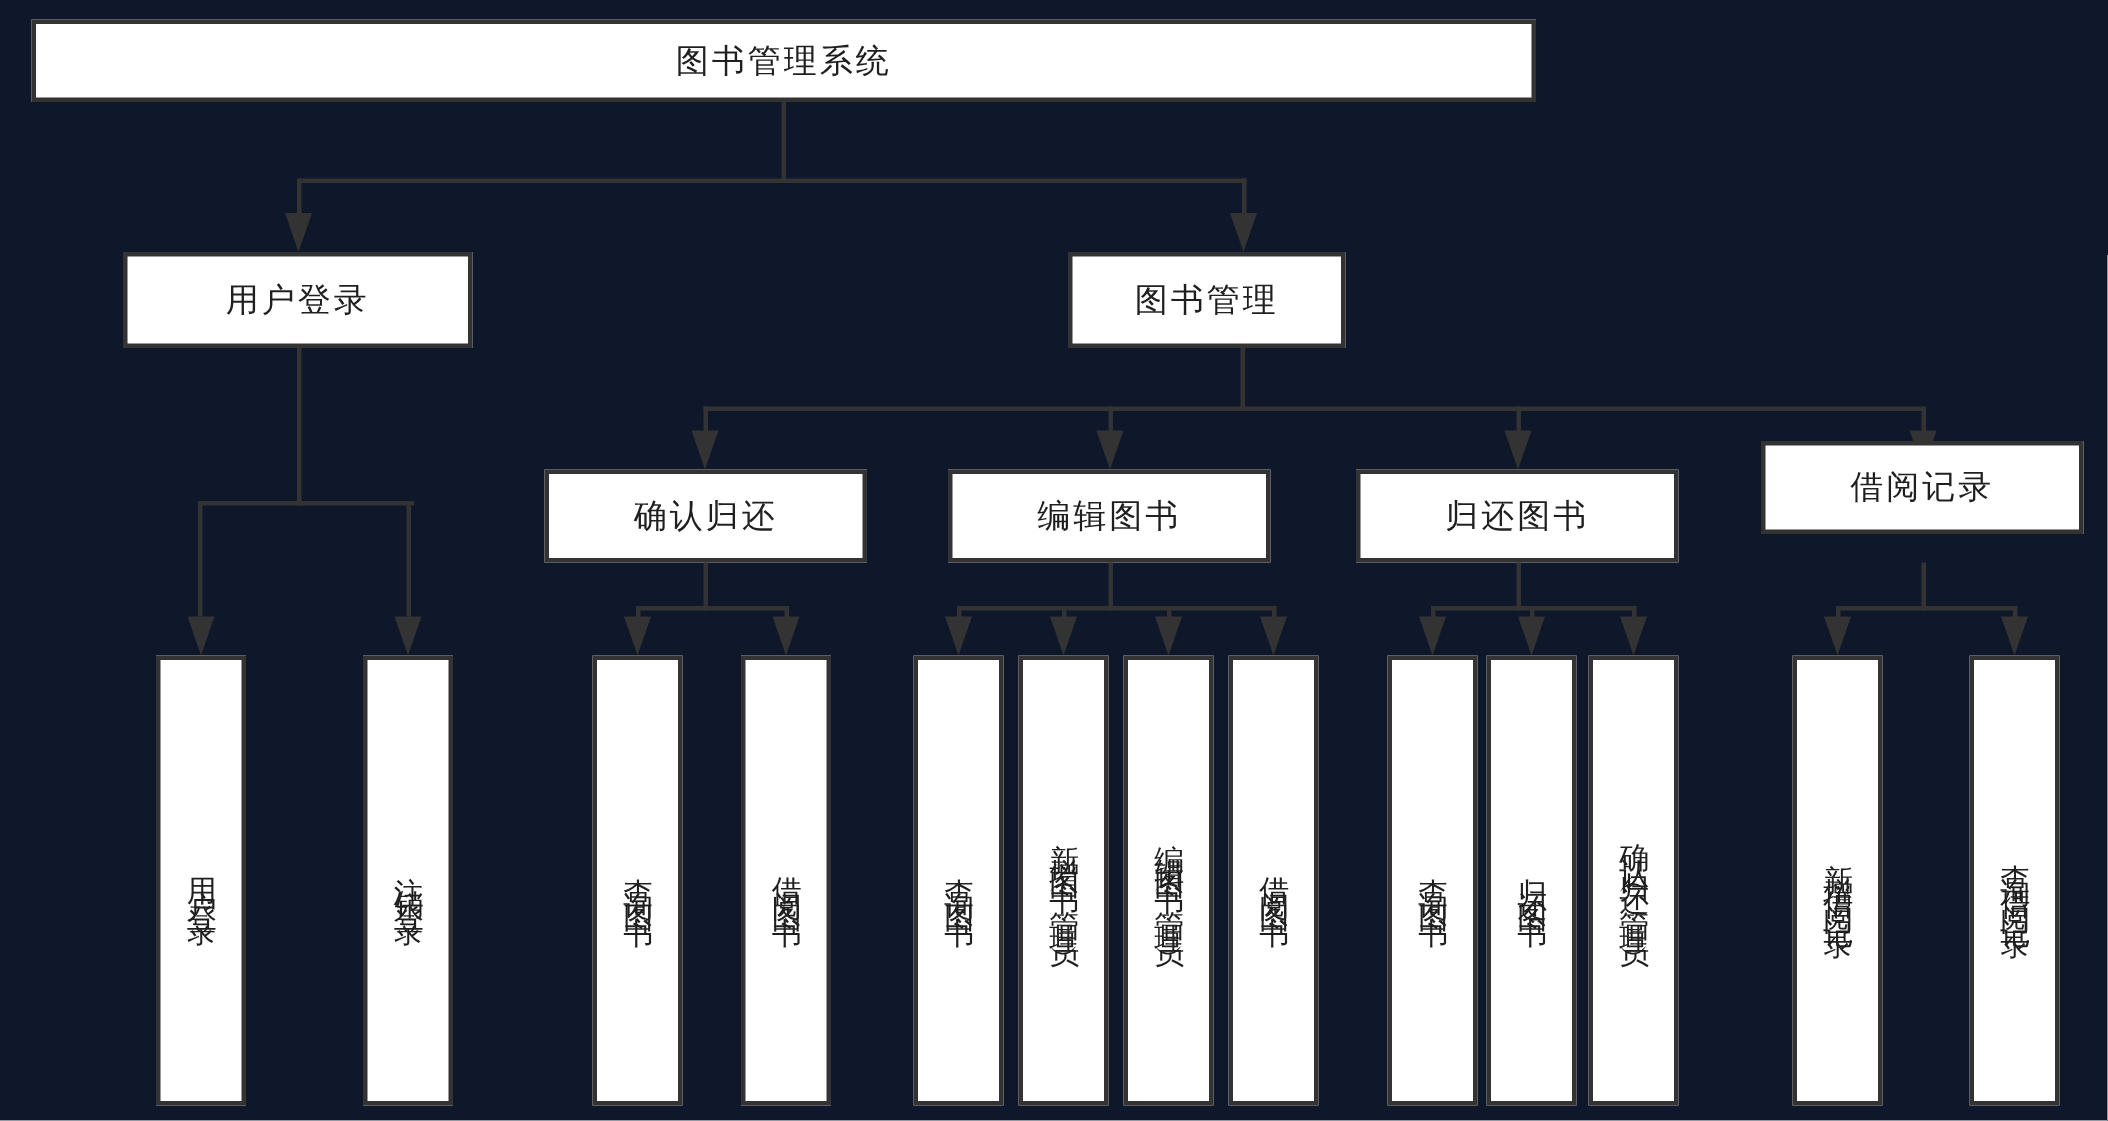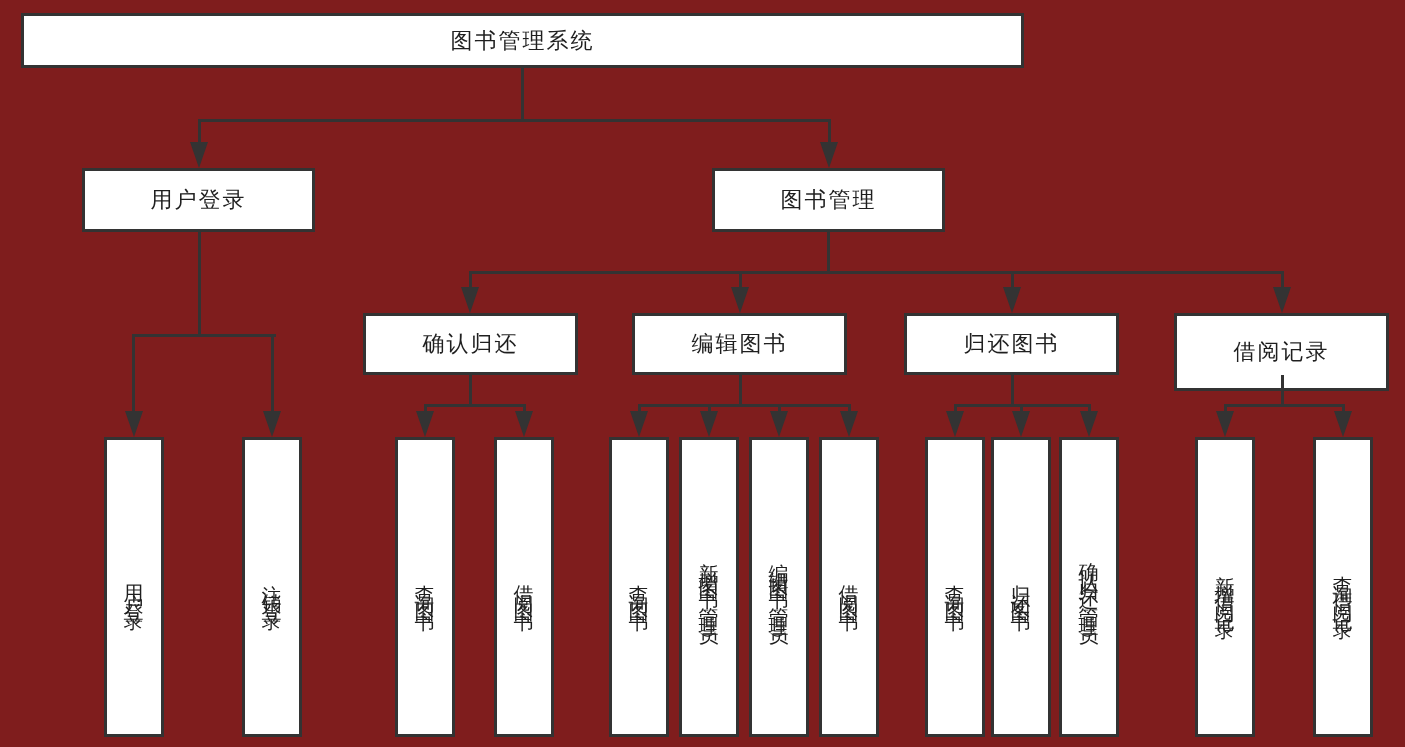--- a/index.html
+++ b/index.html
@@ -1,17 +1,17 @@
 <!DOCTYPE html>
 <html><head>
 <meta charset="utf-8">
 <style>
   html,body { margin:0; padding:0; background:#ffffff; }
   #canvas {
-    position:relative; width:1405px; height:747px; background:#7f1d1d;
+    position:relative; width:1405px; height:747px; background:#0f172a;
     font-family:"Liberation Sans","DejaVu Sans",sans-serif;
     overflow:hidden;
     text-align:right;
   }
   .box {
     position:absolute; box-sizing:border-box;
     border:3px solid #333333; background:#ffffff;
     display:flex; align-items:center; justify-content:center;
     color:#1f1f1f;
   }
@@ -46,21 +46,21 @@
   <div class="vline" style="left:521px;top:68px;width:3px;height:54px;"></div>
   <div class="hline" style="left:198px;top:119px;width:633px;height:3px;"></div>
   <div class="vline" style="left:198px;top:119px;width:3px;height:30px;"></div>
   <div class="arrow" style="left:190px;top:142px;"></div>
   <div class="vline" style="left:828px;top:119px;width:3px;height:30px;"></div>
   <div class="arrow" style="left:820px;top:142px;"></div>
 
   <div class="box hnode" style="left:82px;top:168px;width:233px;height:64px;">
     <span>用户登录</span>
   </div>
-  <div class="box hnode" style="left:712px;top:168px;width:233px;height:64px;">
+  <div class="box hnode" style="left:712px;top:168px;width:185px;height:64px;">
     <span>图书管理</span>
   </div>
 
   <div class="vline" style="left:198px;top:232px;width:3px;height:105px;"></div>
   <div class="hline" style="left:132px;top:334px;width:144px;height:3px;"></div>
   <div class="vline" style="left:132px;top:334px;width:3px;height:77px;"></div>
   <div class="arrow" style="left:125px;top:411px;"></div>
   <div class="vline" style="left:271px;top:334px;width:3px;height:77px;"></div>
   <div class="arrow" style="left:263px;top:411px;"></div>
 
@@ -77,21 +77,21 @@
 
   <div class="box hnode" style="left:363px;top:313px;width:215px;height:62px;">
     <span>确认归还</span>
   </div>
   <div class="box hnode" style="left:632px;top:313px;width:215px;height:62px;">
     <span>编辑图书</span>
   </div>
   <div class="box hnode" style="left:904px;top:313px;width:215px;height:62px;">
     <span>归还图书</span>
   </div>
-  <div class="box hnode" style="left:1174px;top:313px;width:215px;height:78px;">
+  <div class="box hnode" style="left:1174px;top:294px;width:215px;height:62px;">
     <span>借阅记录</span>
   </div>
 
   <div class="vline" style="left:469px;top:375px;width:3px;height:32px;"></div>
   <div class="hline" style="left:424px;top:404px;width:102px;height:3px;"></div>
   <div class="vline" style="left:424px;top:404px;width:3px;height:10px;"></div>
   <div class="arrow" style="left:416px;top:411px;"></div>
   <div class="vline" style="left:523px;top:404px;width:3px;height:10px;"></div>
   <div class="arrow" style="left:515px;top:411px;"></div>
 

